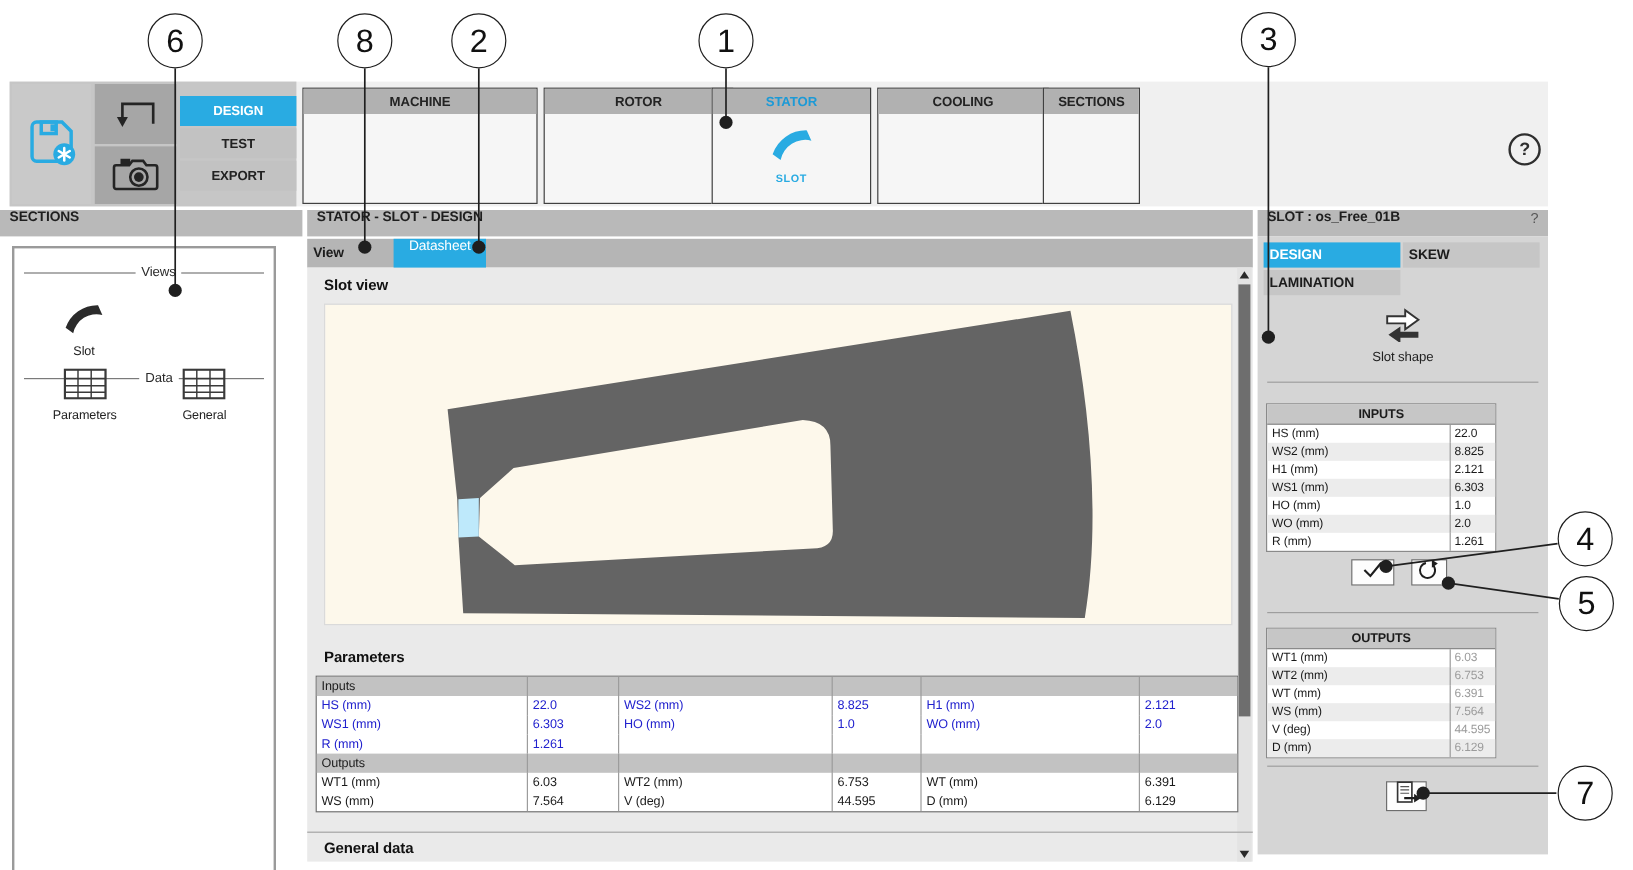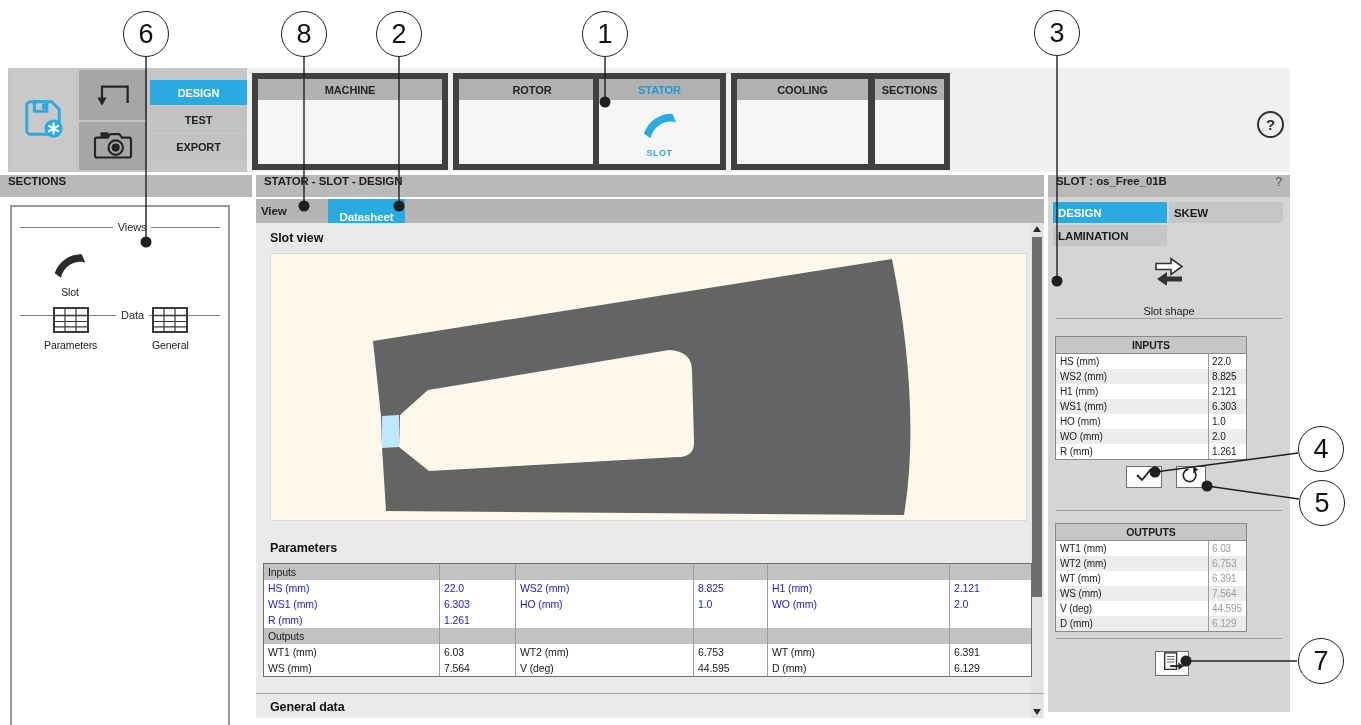--- a/index.html
+++ b/index.html
@@ -8,43 +8,43 @@
        -webkit-font-smoothing:antialiased;letter-spacing:-0.1px}
   .abs{position:absolute}
   
   .toolbar{left:8px;top:68px;width:1282px;height:104px;background:#F0F0F0}
   .leftblock{left:8px;top:68px;width:239px;height:104px;background:#C6C6C6}
   .toolbtn{background:#A6A6A6;display:flex;align-items:center;justify-content:center}
   .savebtn{left:10px;top:70px;width:66px;height:100px;background:#C9C9C9;display:flex;align-items:center;justify-content:center}
   .modebtn{left:150px;width:97px;height:25px;background:#C2C2C2;display:flex;align-items:center;justify-content:center;
            font-size:11px;font-weight:bold;color:#222}
   .modebtn.active{background:#29ABE2;color:#fff}
-  .card{top:73px;height:97px;background:#F6F6F6;border:6px solid #404040;box-sizing:border-box}
+  .card{top:73px;height:97px;background:#F6F6F6;border:1px solid #404040;box-sizing:border-box}
   .cardhdr{height:21px;background:#B1B1B1;display:flex;align-items:center;justify-content:center;
            font-size:11px;font-weight:bold;color:#232323}
   .cardhdr.blue{color:#1D9AD6}
   .helpcircle{left:1257px;top:111px;width:27px;height:27px;border:2.5px solid #2E2E2E;border-radius:50%;
               box-sizing:border-box;display:flex;align-items:center;justify-content:center;
               font-weight:bold;font-size:15px;color:#2E2E2E;background:transparent}
   
   .panelhdr{top:175px;height:22px;background:#B9B9B9;display:flex;align-items:flex-start;
             font-size:11.5px;font-weight:bold;color:#1e1e1e;padding:0 8px;box-sizing:border-box}
   
   .sectionsbox{left:10px;top:205px;width:220px;height:633px;background:#fff;border:2px solid #9A9A9A;box-sizing:border-box}
   .grpdiv{display:flex;align-items:center;font-size:11px;color:#2a2a2a;margin-top:14px}
   .grpdiv::before{content:"";flex:1.15;height:1px;background:#7a7a7a;margin-left:8px;margin-right:5px}
   .grpdiv::after{content:"";flex:0.85;height:1px;background:#7a7a7a;margin-left:5px;margin-right:8px}
   .iconstack{display:flex;flex-direction:column;align-items:center;gap:4px;font-size:10.5px;color:#222}
   
   .maincontent{left:256px;top:223px;width:788px;height:495px;background:#EAEAEA}
   .tabbar{left:256px;top:199px;width:788px;height:24px;background:#B5B5B5}
   .tab-view{left:256px;top:199px;width:72px;height:24px;display:flex;align-items:center;padding-left:5px;
             font-size:11.5px;font-weight:bold;color:#1c1c1c;box-sizing:border-box}
-  .tab-datasheet{left:328px;top:199px;width:77px;height:36px;background:#29ABE2;display:flex;align-items:center;
-            justify-content:center;font-size:11.5px;font-weight:bold;color:#fff}
+  .tab-datasheet{left:328px;top:199px;width:77px;height:36px;background:#29ABE2;display:flex;
+            justify-content:center;font-size:11.5px;font-weight:normal;color:#fff}
   .secttitle{font-size:12.5px;font-weight:bold;color:#111}
   .slotview{left:270px;top:253px;width:755px;height:266px;border:1px solid #DADADA;box-sizing:content-box}
   
   .vscroll{left:1031px;top:223px;width:12px;height:495px;background:#E3E3E3}
   .vthumb{position:absolute;left:1px;width:10px;background:#6E6E6E}
   .varrow{position:absolute;left:2px;width:0;height:0;border-left:4px solid transparent;border-right:4px solid transparent}
   
   .ptable{left:263px;top:563px;width:767px;border:1px solid #6F6F6F;background:#fff;font-size:10.5px}
   .prow{display:grid;grid-template-columns:176px 76px 178px 74px 182px 81px;height:16px;line-height:16px}
   .prow>div{border-right:1px solid #9C9C9C;padding-left:4px;box-sizing:border-box;overflow:hidden;white-space:nowrap}
@@ -322,21 +322,21 @@
       <span>LAMINATION</span>
     </div>
 
   <div style="position:absolute;left:0;top:58px;width:242px;display:flex;flex-direction:column;align-items:center">
     <span>
       <svg width="40" height="30" viewBox="0 0 40 30">
         <path d="M7,8.5 h15 v-5 l11,8 -11,8 v-5 h-15 Z" fill="#fff" stroke="#333" stroke-width="1.6"></path>
         <path d="M33,21.5 h-15 v-4.5 l-10,7 10,7 v-4.5 h15 Z" fill="#333"></path>
       </svg>
     </span>
-    <span style="font-size:11px;color:#222;margin-top:16px">Slot shape</span>
+    <span style="font-size:11px;color:#222;margin-top:2px">Slot shape</span>
   </div>
 
   <div class="rdivider" style="top:121px"></div>
 
   <div class="rtable" style="top:139px">
     <div class="rtablehdr"><span>INPUTS</span></div>
     <div class="rrow">
         <div>HS (mm)</div>
         <div class="val">22.0</div>
       </div>

